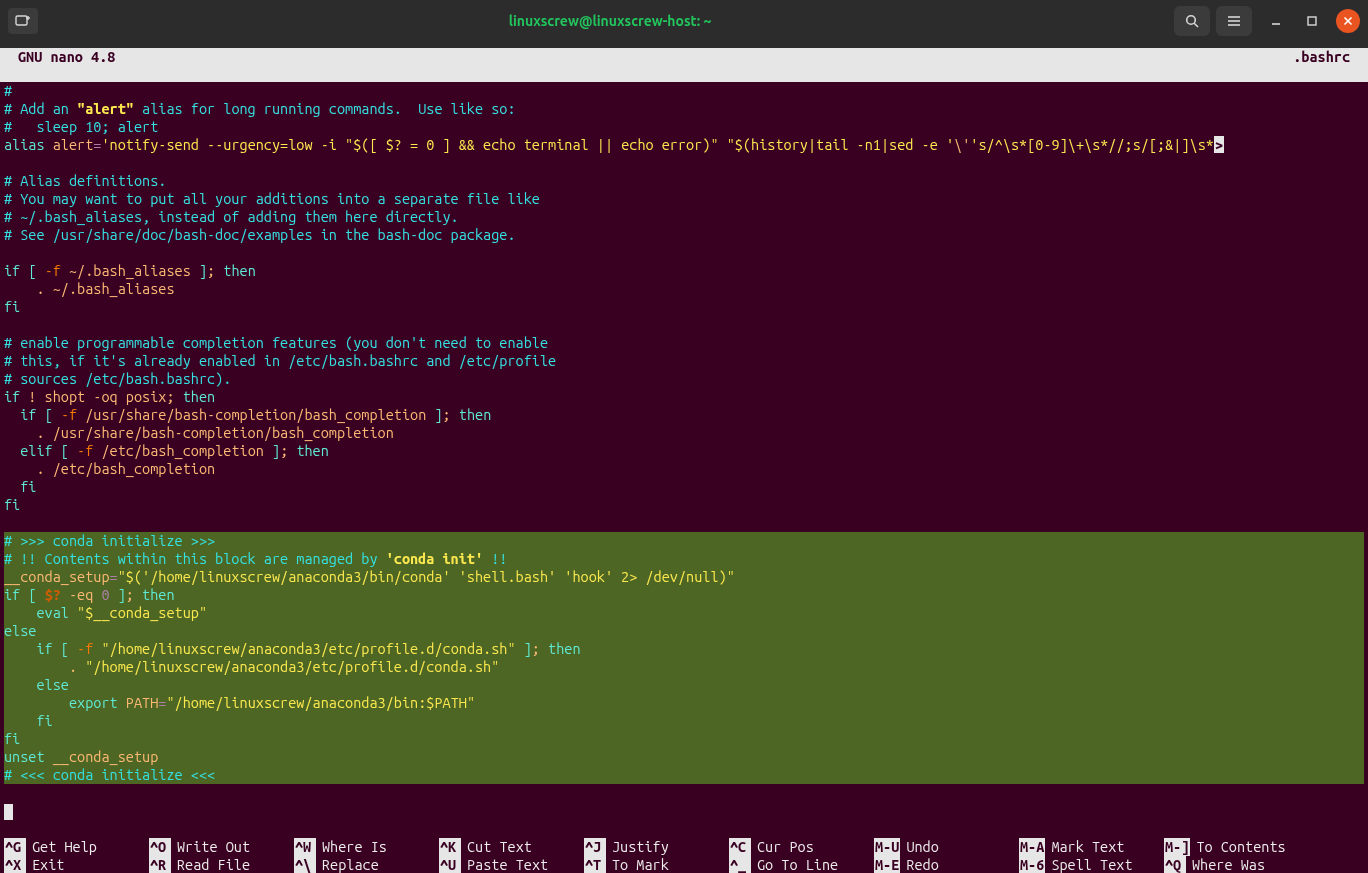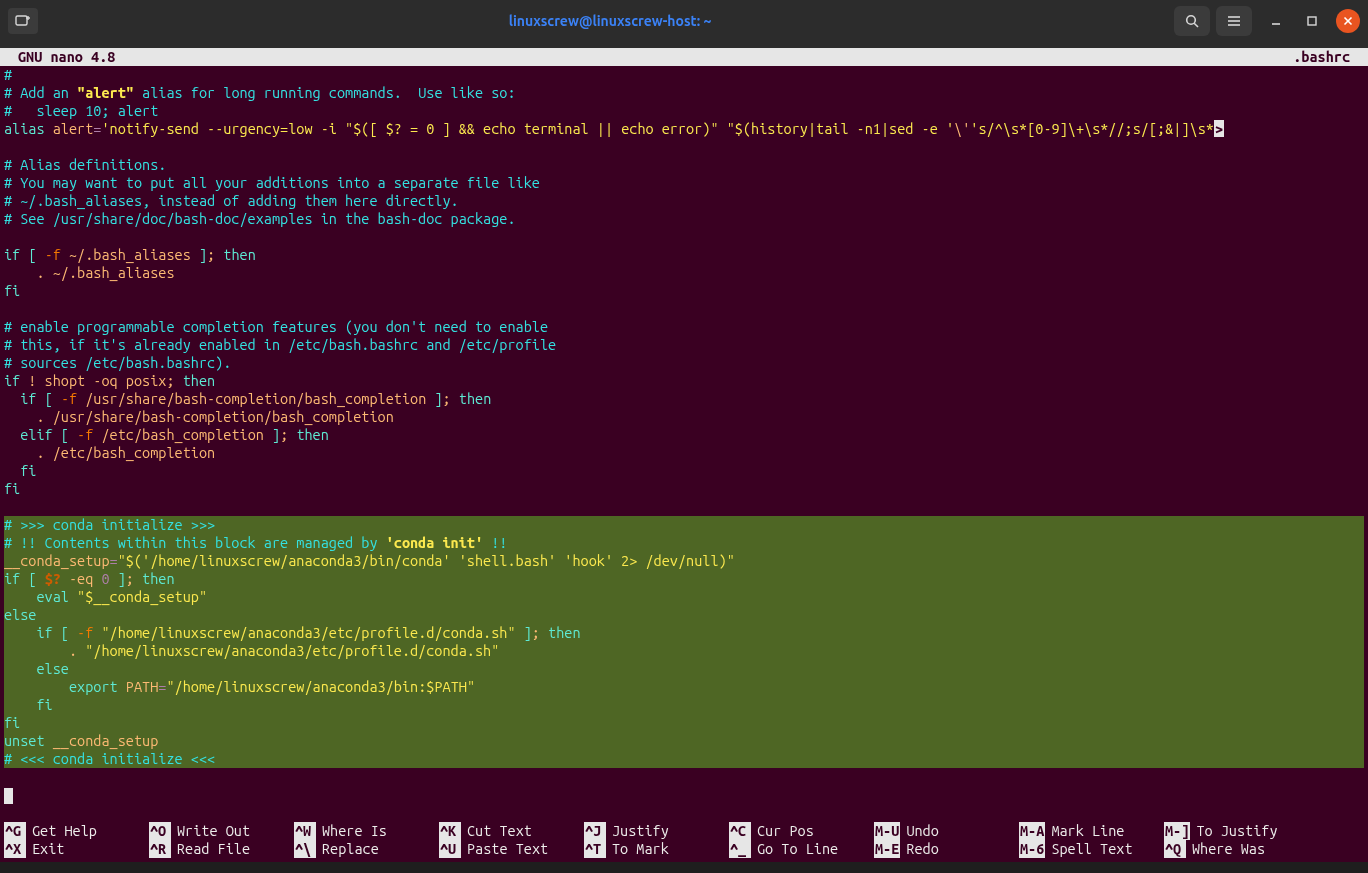--- a/index.html
+++ b/index.html
@@ -1,32 +1,32 @@
 <!DOCTYPE html>
 <html><head>
 <meta charset="utf-8">
 <style>
   * { margin: 0; padding: 0; box-sizing: border-box; }
   html, body { width: 1368px; height: 873px; overflow: hidden; background: #1e1e1e; font-family: "Ubuntu Mono", "DejaVu Sans Mono", monospace; }
   
   
-  .titlebar { height: 42px; background: #2c2c2c; display: flex; align-items: center; padding: 0 8px; color: #3b82f6; }
+  .titlebar { height: 42px; background: #2c2c2c; display: flex; align-items: center; padding: 0 8px; color: #22c55e; }
   .titlebar .tab-btn { width: 30px; height: 26px; background: #3b3b3b; border-radius: 4px; display: flex; align-items: center; justify-content: center; margin-right: 8px; }
   .titlebar .title { flex: 1; text-align: center; font-weight: bold; font-size: 14px; font-family: "Ubuntu", sans-serif; }
   .titlebar .right { display: flex; align-items: center; gap: 6px; }
   .titlebar .iconbtn { width: 36px; height: 30px; background: #3b3b3b; border-radius: 6px; display: flex; align-items: center; justify-content: center; }
   .titlebar .winbtn { width: 24px; height: 24px; display: flex; align-items: center; justify-content: center; margin-left: 6px; }
   .titlebar .close { width: 24px; height: 24px; border-radius: 50%; background: #e95420; display: flex; align-items: center; justify-content: center; margin-left: 6px; }
   .titlebar svg { display: block; }
 
   
   .gap { height: 6px; background: #2c2c2c; }
 
   
-  .nano-header { height: 18px; background: #e6e6e6; color: #3a0022; display: flex; font-size: 14.5px; font-weight: bold; line-height: 18px; padding: 0 18px; }
+  .nano-header { height: 34px; background: #e6e6e6; color: #3a0022; display: flex; font-size: 14.5px; font-weight: bold; line-height: 18px; padding: 0 18px; }
   .nano-header .prog { width: 260px; }
   .nano-header .fname { flex:1; text-align:right; margin-left:-260px;}
 
   
   .editor { background: #3a0022; color: #d3cfcf; font-size: 14.5px; line-height: 18px; white-space: pre; padding: 0 4px; height: 756px; overflow: hidden; position: relative; }
   .ln { height: 18px; }
   .c-cyan { color: #34e2e2; }
   .c-yellow { color: #fce94f; }
   .c-yellow-b { color: #fce94f; font-weight: bold; }
   .c-green { color: #5eead4; }
@@ -122,25 +122,25 @@
       <div class="cell">
         <span class="key">^C</span>
         <span>Cur Pos</span>
       </div>
       <div class="cell">
         <span class="key">M-U</span>
         <span>Undo</span>
       </div>
       <div class="cell">
         <span class="key">M-A</span>
-        <span>Mark Line</span>
+        <span>Mark Text</span>
       </div>
       <div class="cell">
         <span class="key">M-]</span>
-        <span>To Justify</span>
+        <span>To Contents</span>
       </div>
     </div>
   <div class="row" id="sc-row2">
       <div class="cell">
         <span class="key">^X</span>
         <span>Exit</span>
       </div>
       <div class="cell">
         <span class="key">^R</span>
         <span>Read File</span>

